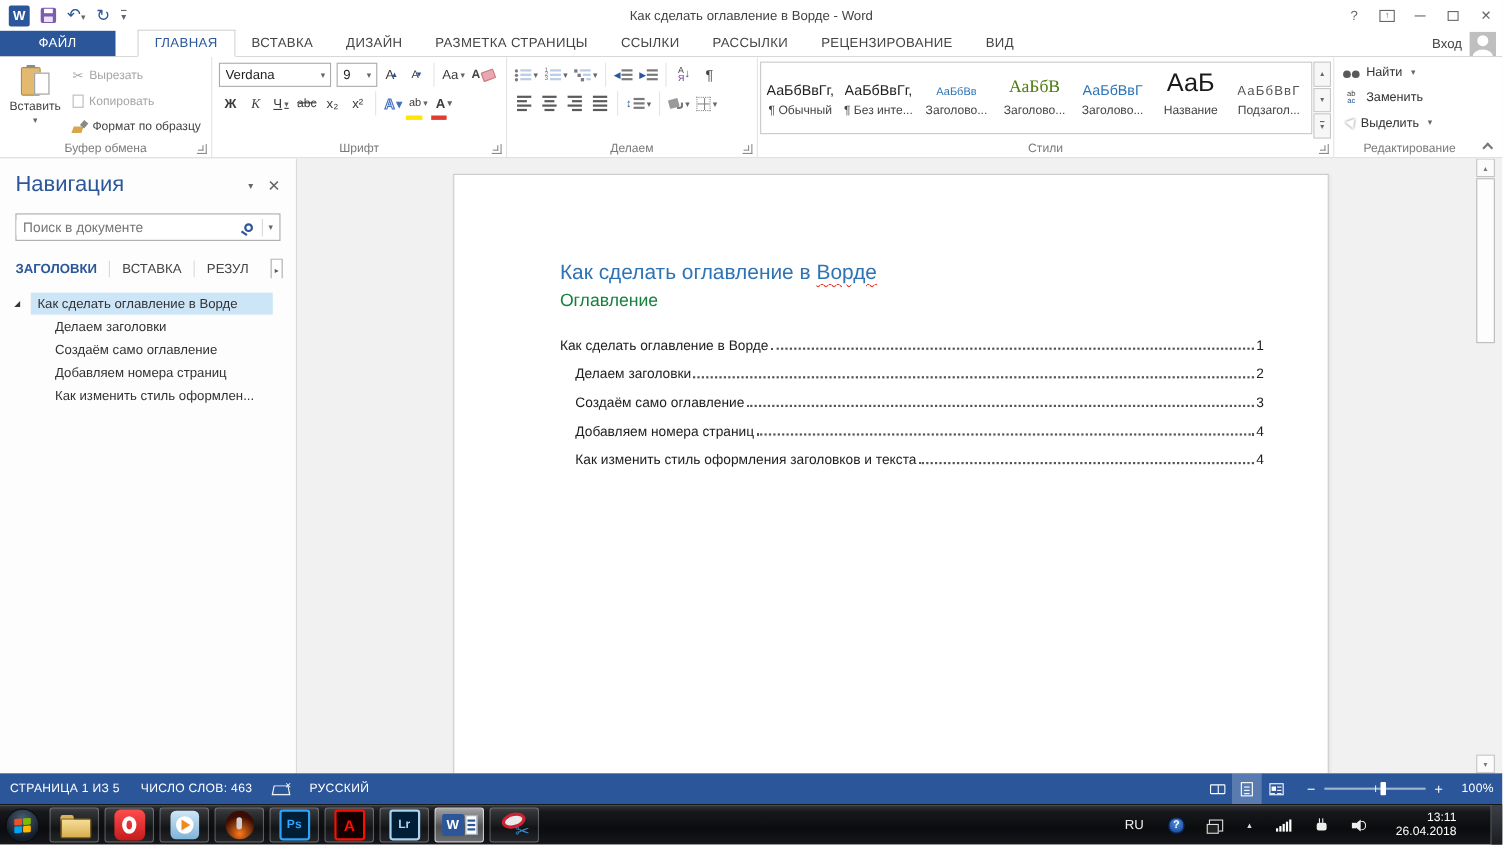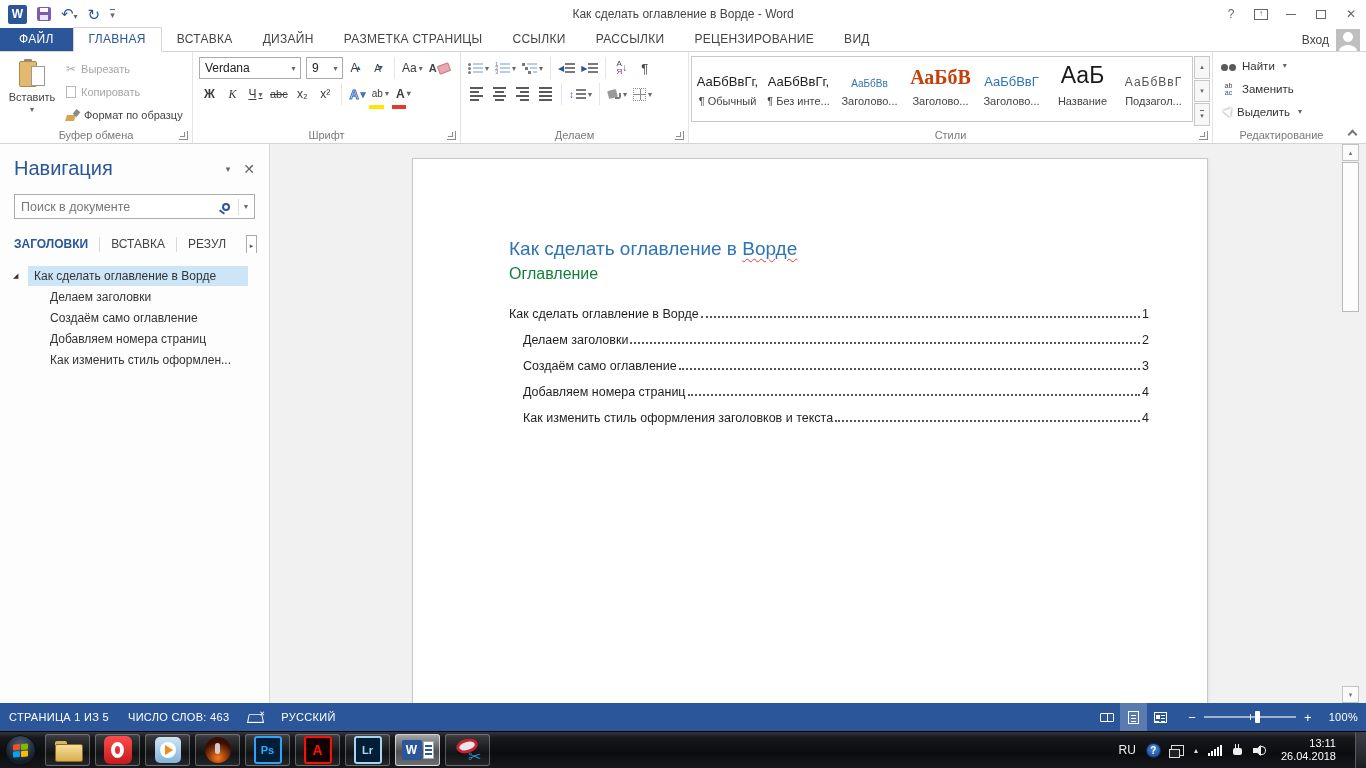--- a/index.html
+++ b/index.html
@@ -21,21 +21,21 @@
   .winctrl{margin-left:auto;display:flex;align-items:center;height:100%}
   .wbtn{width:30px;height:100%;display:flex;align-items:center;justify-content:center;color:#666;font-size:12px}
   .rdisp{width:14px;height:11px;border:1px solid #666;font-size:8px;display:flex;align-items:flex-start;justify-content:center;line-height:1}
   .minbar{width:10px;height:1px;background:#666;display:inline-block}
   .restore{width:10px;height:9px;border:1px solid #666;position:relative;background:#fff}
   .restore::before{content:"";position:absolute;top:-3px;left:2px;width:10px;height:9px;border:1px solid #666;z-index:-1}
 
   
   #tabrow{position:absolute;top:28px;left:0;right:0;height:24px;display:flex;align-items:flex-end;border-bottom:1px solid #D4D4D4;background:#fff;font-size:12px}
   .tab{padding:4px 15px 5px;color:#444;letter-spacing:.3px}
-  .tab.file{background:#2B579A;color:#fff;padding:4px 19px 5px;margin-right:0}
+  .tab.file{background:#2B579A;color:#fff;padding:4px 35px 5px;margin-right:20px}
   .tab.active{background:#fff;border:1px solid #D4D4D4;border-bottom:1px solid #fff;margin-bottom:-1px;color:#2B579A}
   .signin{margin-left:auto;display:flex;align-items:center;gap:7px;padding-right:6px;color:#444}
   .avatar{width:24px;height:22px;background:#BFBFBF;position:relative;overflow:hidden}
   .avatar::before{content:"";position:absolute;top:3px;left:7px;width:10px;height:10px;border-radius:50%;background:#fff}
   .avatar::after{content:"";position:absolute;bottom:-6px;left:3px;width:18px;height:12px;border-radius:50% 50% 0 0;background:#fff}
 
   
   #ribbon{position:absolute;top:52px;left:0;right:0;height:92px;background:#fff;border-bottom:1px solid #D4D4D4;display:flex}
   .rgroup{position:relative;height:100%;padding:3px 2px 16px;flex:none}
   .rgroup+.rgroup{border-left:1px solid #E4E4E4}
@@ -110,21 +110,21 @@
   .bord-ic::before{content:"";position:absolute;left:50%;top:0;bottom:0;width:1px;background:#8a8a8a}
   .bord-ic::after{content:"";position:absolute;top:50%;left:0;right:0;height:1px;background:#8a8a8a}
 
   
   #g-styles{width:524px;display:flex;padding-top:4px}
   .gallery{flex:1;border:1px solid #C8C8C8;height:66px;display:flex;overflow:hidden;background:#fff}
   .scard{width:71px;flex:none;display:flex;flex-direction:column;align-items:center;justify-content:flex-start;padding-top:8px;gap:6px}
   .sprev{height:24px;display:flex;align-items:flex-end;white-space:nowrap;overflow:hidden;font-size:13px;color:#222}
   .sname{font-size:11px;color:#444;white-space:nowrap}
   .sp-h1{color:#2E74B5;font-size:10px}
-  .sp-h2b{font-family:"Liberation Serif",serif;font-weight:bold;font-size:20px;color:#c2410c}
+  .sp-h2b{font-family:"Liberation Serif",serif;font-weight:normal;font-size:16px;color:#4d7c0f}
   .sp-h3{color:#2E74B5;font-size:13px}
   .sp-title{font-size:23px;color:#1a1a1a}
   .sp-sub{font-size:12px;letter-spacing:1px;color:#555}
   .gscroll{width:16px;flex:none;display:flex;flex-direction:column;margin-left:1px}
   .gsb{flex:1;border:1px solid #C8C8C8;background:#F7F7F7;display:flex;align-items:center;justify-content:center;font-size:7px;color:#666;margin-bottom:1px}
   .gsb .morebar{border-top:1px solid #666;padding-top:1px;line-height:1}
 
   
   #g-editing{width:138px;display:flex;flex-direction:column;padding:4px 0 16px 8px;gap:4px}
   .erow{display:flex;align-items:center;gap:6px;font-size:11.5px;color:#333;height:19px}
@@ -231,21 +231,21 @@
   .acro{background:#120000;border:2px solid #FA0F00;color:#FA0F00;font-size:14px}
   .lrt{background:#001E36;border:2px solid #A8D4F2;color:#ADD5EC}
   .wordtile{display:flex;align-items:center;gap:1px}
   .wsq{width:20px;height:20px;background:#2B579A;color:#fff;font-weight:bold;font-size:12px;display:flex;align-items:center;justify-content:center;border-radius:2px}
   .wpage{width:11px;height:18px;background:#fff;border:1px solid #9ab;display:flex;flex-direction:column;justify-content:center;gap:2px;padding:0 1px}
   .wpage i{height:2px;background:#2B579A}
   .snip{position:relative;width:28px;height:26px}
   .snip .ell{position:absolute;left:2px;top:2px;width:22px;height:14px;border:3px solid #c23;border-radius:50%;transform:rotate(-15deg);background:#e9e9e9}
   .snip .sc{position:absolute;right:0;bottom:-3px;color:#2F8FD6;font-size:16px}
 
-  .tray{margin-left:auto;display:flex;align-items:center;gap:10px;color:#eee;padding-right:0}
+  .tray{margin-left:auto;display:flex;align-items:center;gap:22px;color:#eee;padding-right:0}
   .tr-lang{font-size:12px}
   .helporb{width:15px;height:15px;border-radius:50%;background:radial-gradient(circle at 50% 35%,#4f8fe0,#123d8a);border:1px solid #0c2c66;color:#fff;font-size:10px;font-weight:bold;display:flex;align-items:center;justify-content:center}
   .trwin{width:13px;height:11px;border:1px solid #ddd;position:relative;background:transparent}
   .trwin::before{content:"";position:absolute;left:-3px;bottom:-3px;width:9px;height:7px;border:1px solid #ddd;background:#222}
   .trup{font-size:8px;color:#ddd}
   .bars{display:flex;align-items:flex-end;gap:1px;height:11px}
   .bars i{width:2px;background:#fff}
   .bars .b1{height:3px}.bars .b2{height:5px}.bars .b3{height:7px}.bars .b4{height:9px}.bars .b5{height:11px}
   .plug{width:11px;height:12px;position:relative}
   .plug::before{content:"";position:absolute;left:1px;top:4px;width:9px;height:7px;background:#eee;border-radius:2px}

